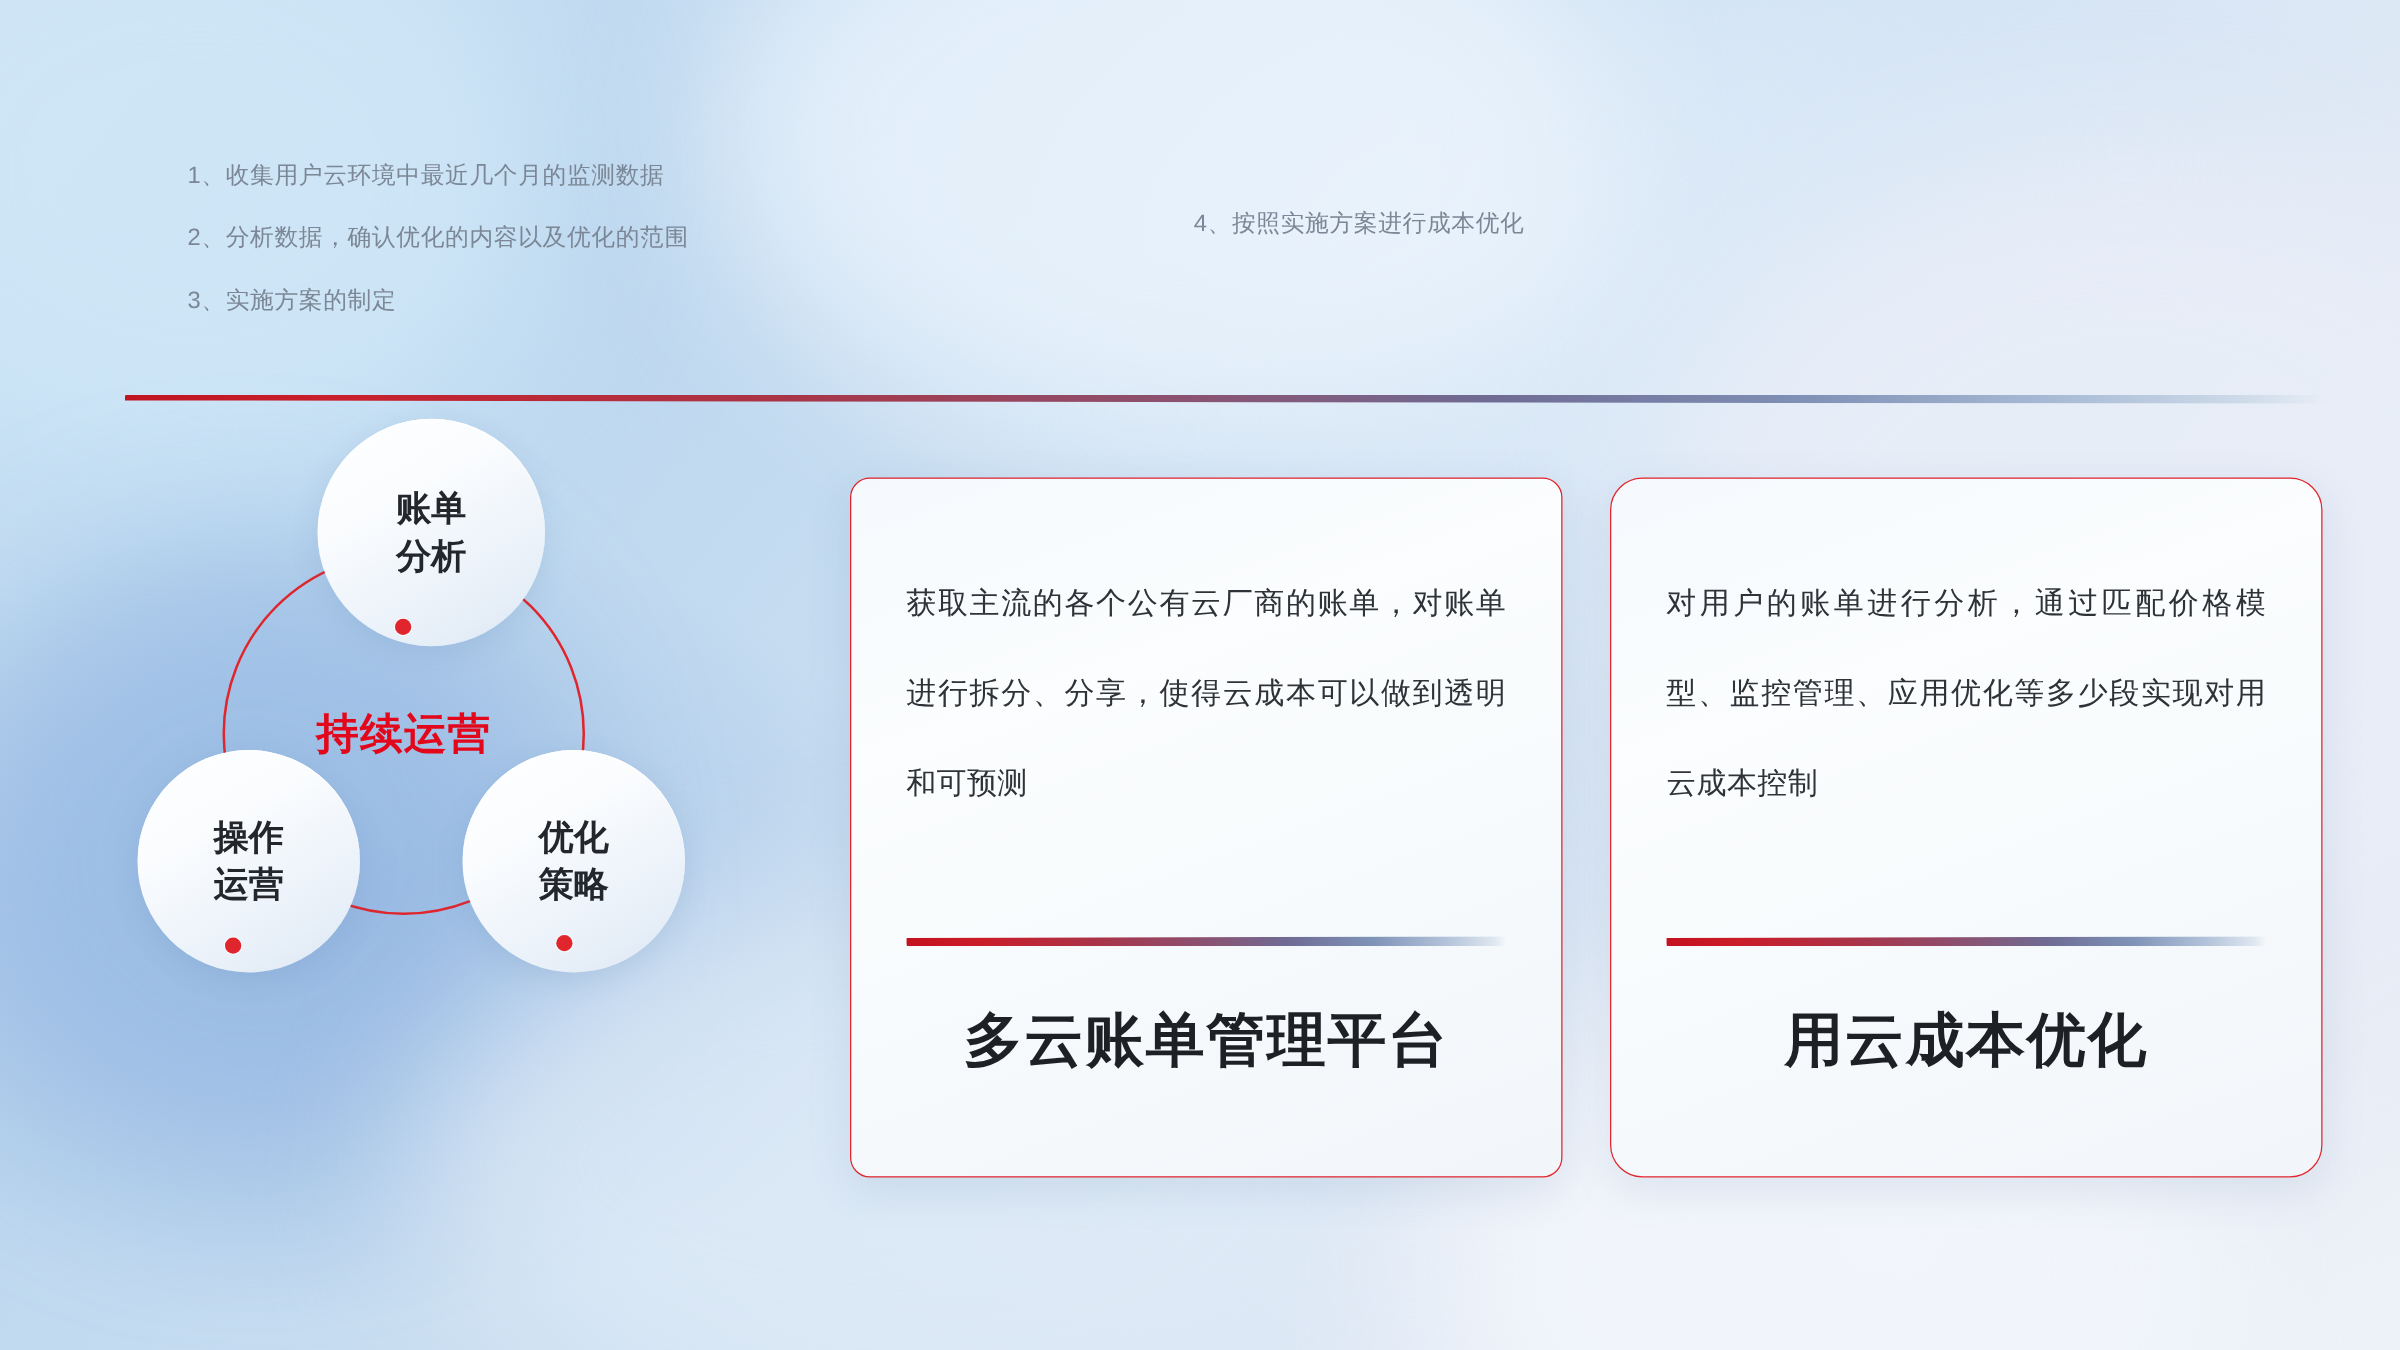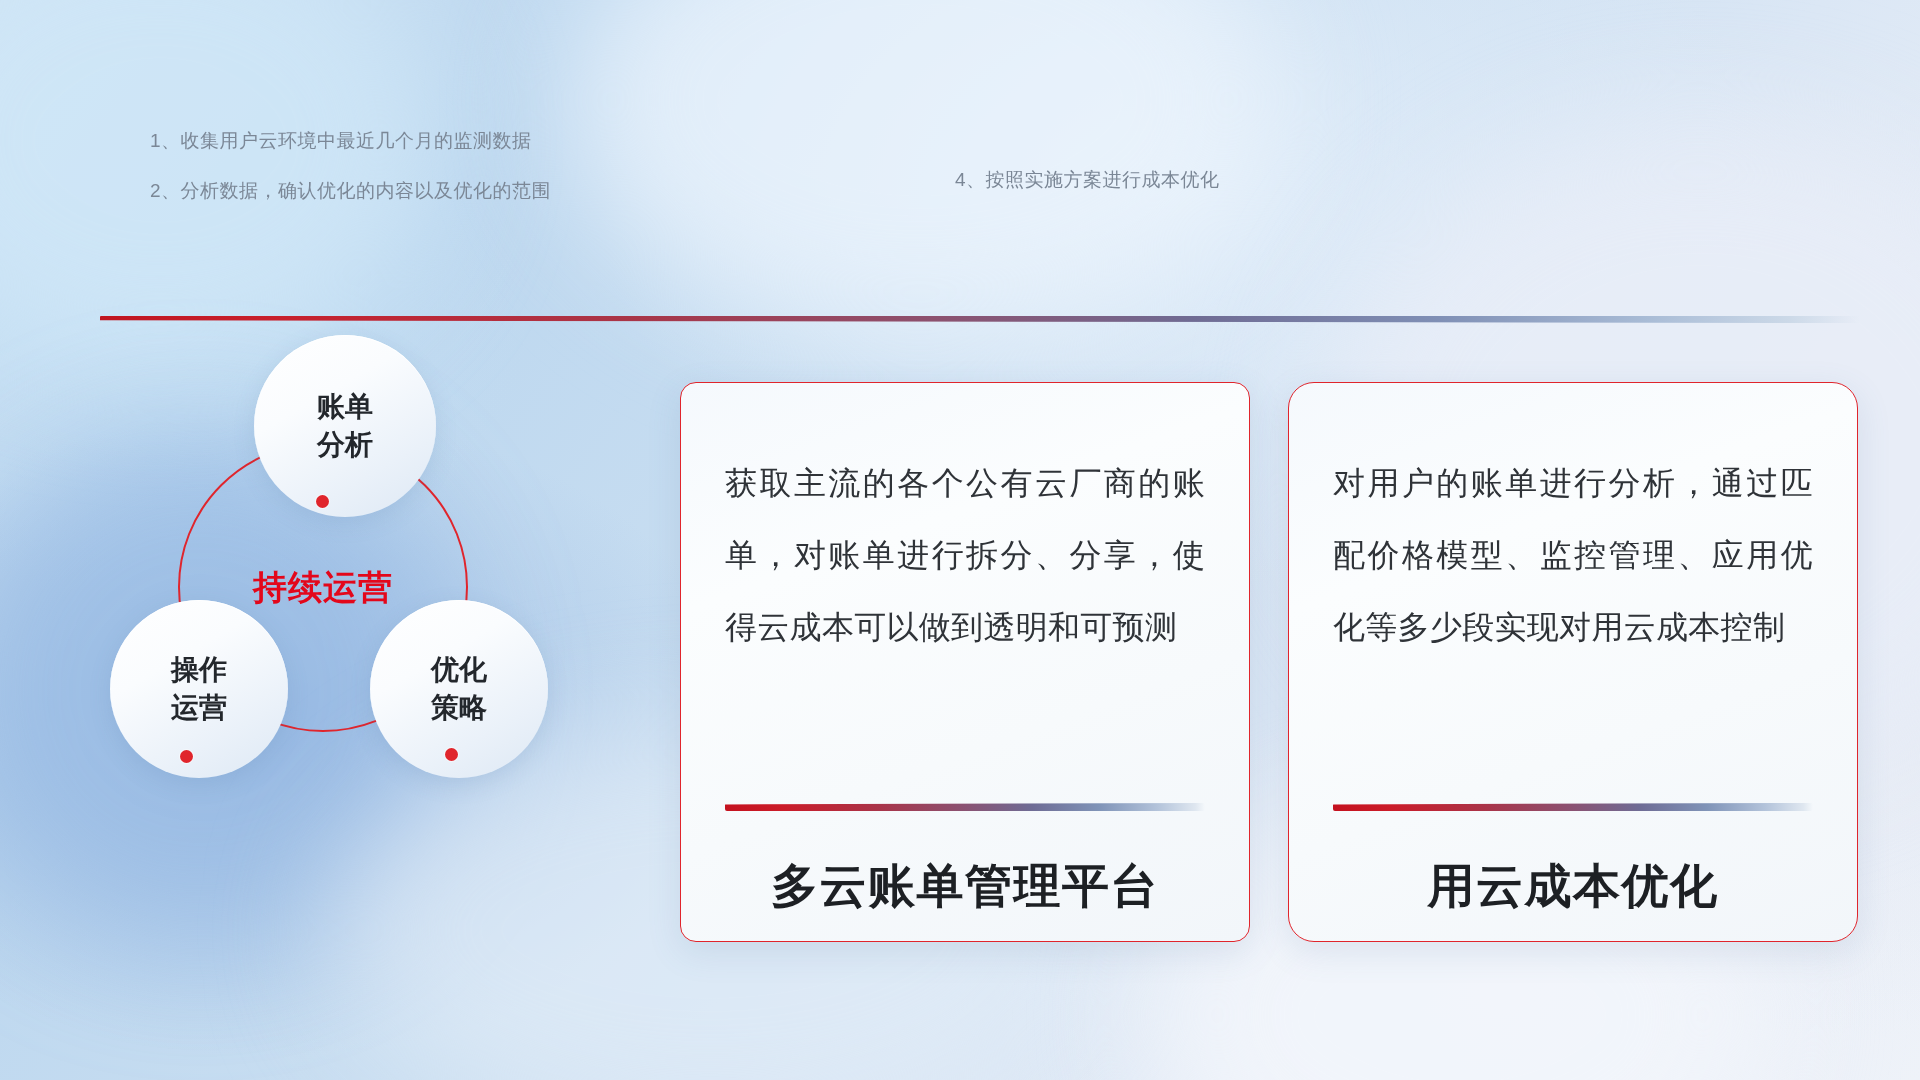--- a/index.html
+++ b/index.html
@@ -111,21 +111,21 @@
     background: linear-gradient(160deg, #f5f9fd 0%, #fbfdfe 30%, #f7fafc 62%, #f2f6fa 100%);
     box-shadow: 0 10px 34px rgba(86,120,166,0.14);
     padding: 64px 44px 0 44px;
     display:flex; flex-direction:column;
   }
   .card.card-1 { left: 680px; }
   .card.card-2 { left: 1288px; border-radius: 26px; }
 
   .card-body {
     color: #2f3338;
-    font-size: 32px;
+    font-size: 24px;
     line-height: 72px;
     letter-spacing: 0.3px;
     text-align: justify;
     text-justify: inter-character;
     flex: 0 0 auto;
     min-height: 250px;
   }
 
   .card-divider {
     margin-top: auto;
@@ -139,39 +139,40 @@
     clip-path: polygon(0 18%, 100% 0, 100% 100%, 0 100%);
     border-radius: 2px;
   }
 
   .card-title {
     color: #1d2024;
     font-size: 47px;
     font-weight: 800;
     letter-spacing: 1.5px;
     text-align: center;
-    margin-bottom: 23px;
+    margin-bottom: 77px;
     white-space: nowrap;
   }
 </style>
 </head>
 <body>
 
 <div id="slide">
 
   <div class="blob b1"></div>
   <div class="blob b2"></div>
   <div class="blob b3"></div>
   <div class="blob b4"></div>
   <div class="blob b5"></div>
   <div class="blob b6"></div>
 
   <div class="bullets col-left">
     <span class="bullet-line">1、收集用户云环境中最近几个月的监测数据</span>
     <span class="bullet-line">2、分析数据，确认优化的内容以及优化的范围</span>
+    <span class="bullet-line">3、实施方案的制定</span>
   </div>
 
   <div class="bullets col-right">
     <span class="bullet-line">4、按照实施方案进行成本优化</span>
   </div>
 
   <div class="top-rule"></div>
 
   <div class="diagram">
 

